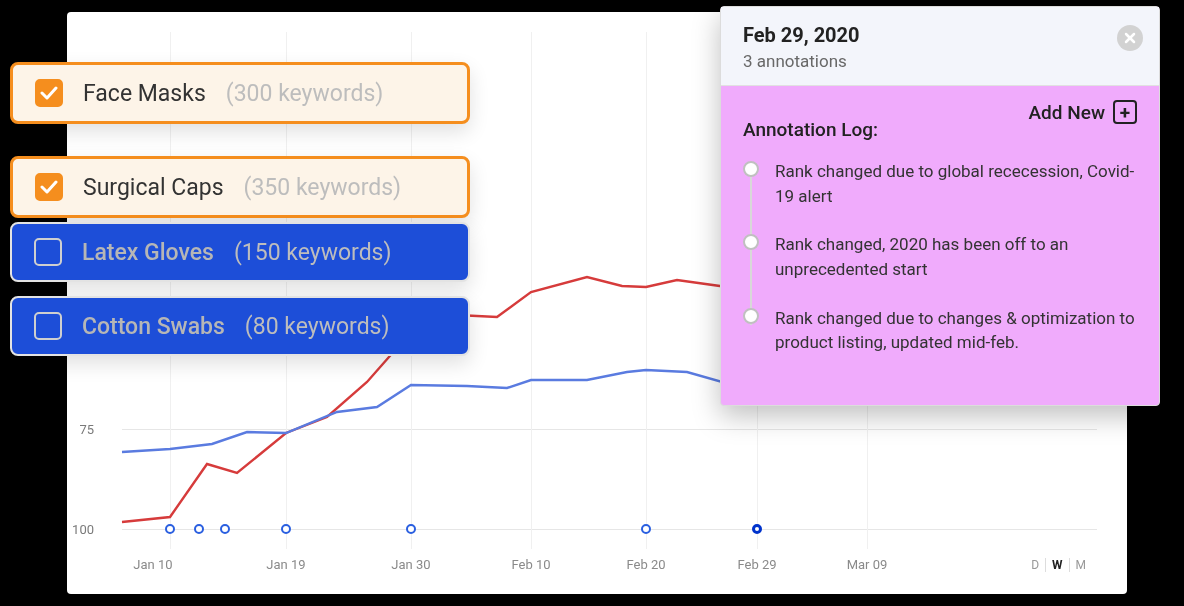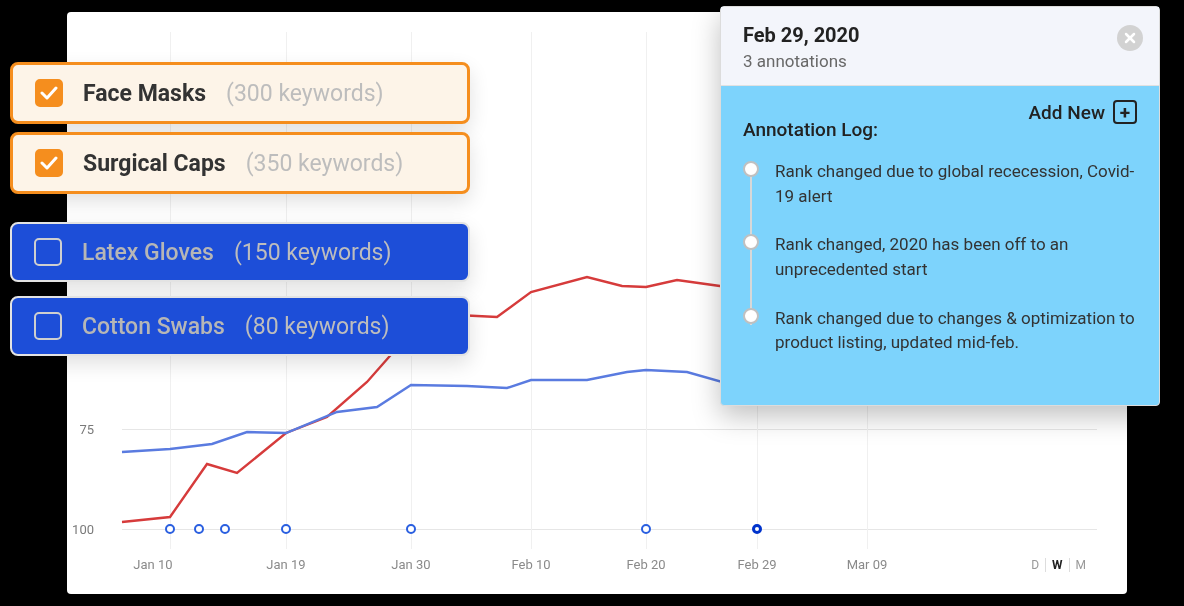--- a/index.html
+++ b/index.html
@@ -99,37 +99,37 @@
   flex-shrink: 0;
   display: flex; align-items: center; justify-content: center;
 }
 .pill.checked .cb {
   background: #f58e1e;
   border-color: #f58e1e;
 }
 .pill.checked .cb svg { stroke: #fff; }
 .pill .label {
   font-size: 23px;
-  font-weight: 700;
+  font-weight: 400;
   color: #333;
 }
 .pill.unchecked .label { color: #b6b6b6; font-weight: 500; }
 .pill .kw {
   font-size: 23px;
   color: #bdbdbd;
   font-weight: 400;
 }
 
 
 .anno-card {
   position: absolute;
   left: 720px;
   top: 6px;
   width: 440px;
-  background: #7dd3fc;
+  background: #f0abfc;
   border: 1px solid #dcdcdc;
   border-radius: 4px;
   box-shadow: 0 10px 28px rgba(0,0,0,0.25);
 }
 .anno-head {
   background: #f3f5fb;
   border-bottom: 1px solid #e1e1e1;
   padding: 16px 22px 14px;
   position: relative;
 }
@@ -261,21 +261,21 @@
 
 <div class="pill checked" style="top:62px">
   <div class="cb">
     <svg width="18" height="14" viewBox="0 0 18 14" fill="none" stroke-width="3" stroke-linecap="round" stroke-linejoin="round">
         <polyline points="2,7 7,12 16,2"></polyline>
       </svg>
   </div>
   <span class="label">Face Masks</span>
   <span class="kw">(300 keywords)</span>
 </div>
-<div class="pill checked" style="top:132px">
+<div class="pill checked" style="top:156px">
   <div class="cb">
     <svg width="18" height="14" viewBox="0 0 18 14" fill="none" stroke-width="3" stroke-linecap="round" stroke-linejoin="round">
         <polyline points="2,7 7,12 16,2"></polyline>
       </svg>
   </div>
   <span class="label">Surgical Caps</span>
   <span class="kw">(350 keywords)</span>
 </div>
 <div class="pill unchecked" style="top:222px">
   <div class="cb"></div>

